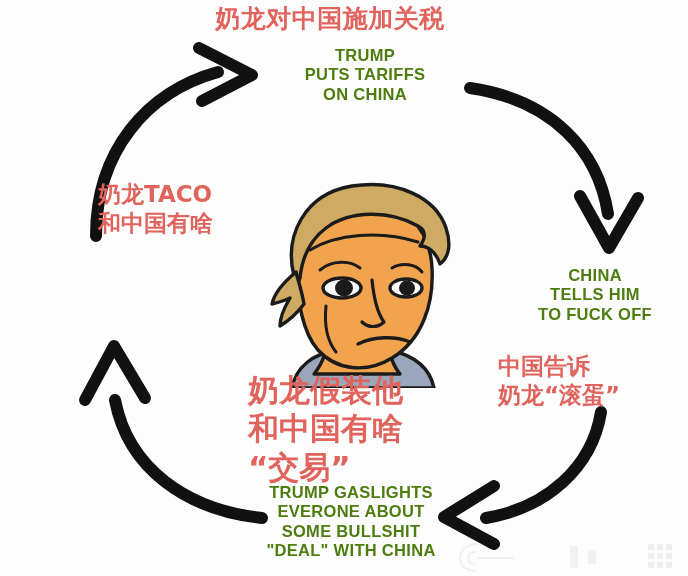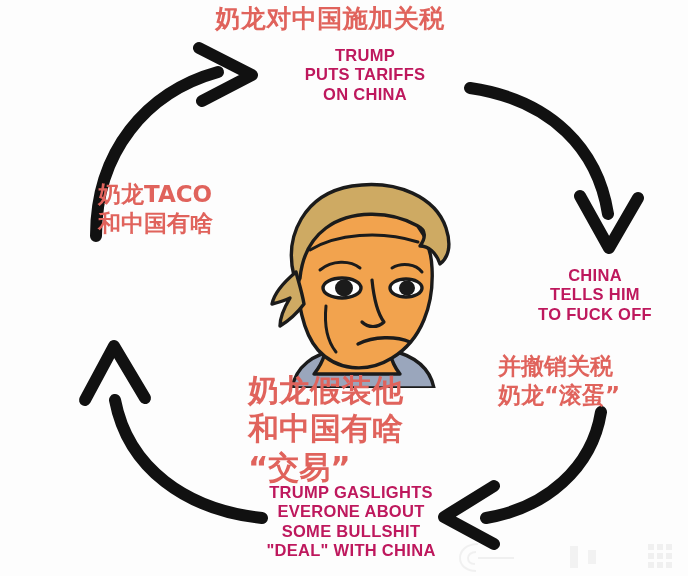--- a/index.html
+++ b/index.html
@@ -21,21 +21,21 @@
     position: absolute;
     left: 0; top: 0;
     width: 688px;
     height: 576px;
     pointer-events: none;
   }
 
   
   .en-block {
     position: absolute;
-    color: #be185d;
+    color: #4d7c0f;
     font-weight: bold;
     font-size: 16.5px;
     line-height: 1.18;
     letter-spacing: 0.3px;
     white-space: pre-line;
     font-family: "Liberation Sans", "DejaVu Sans", sans-serif;
   }
   #en-top {
     left: 290px; top: 46px;
     width: 150px;
@@ -196,21 +196,21 @@
         <path d="M 118,168 C 134,160 156,160 170,166" fill="none" stroke-width="3.4"></path>
       </g>
     </svg>
   </div>
 
   <div class="cn-block" id="cn-top">奶龙对中国施加关税</div>
 
   <div class="cn-block" id="cn-left">奶龙TACO
 和中国有啥</div>
 
-  <div class="cn-block" id="cn-right">并撤销关税
+  <div class="cn-block" id="cn-right">中国告诉
 奶龙“滚蛋”</div>
 
   <div class="cn-block" id="cn-bottom">奶龙假装他
 和中国有啥
 “交易”</div>
 
   <div class="en-block" id="en-top">TRUMP
 PUTS TARIFFS
 ON CHINA</div>
 

